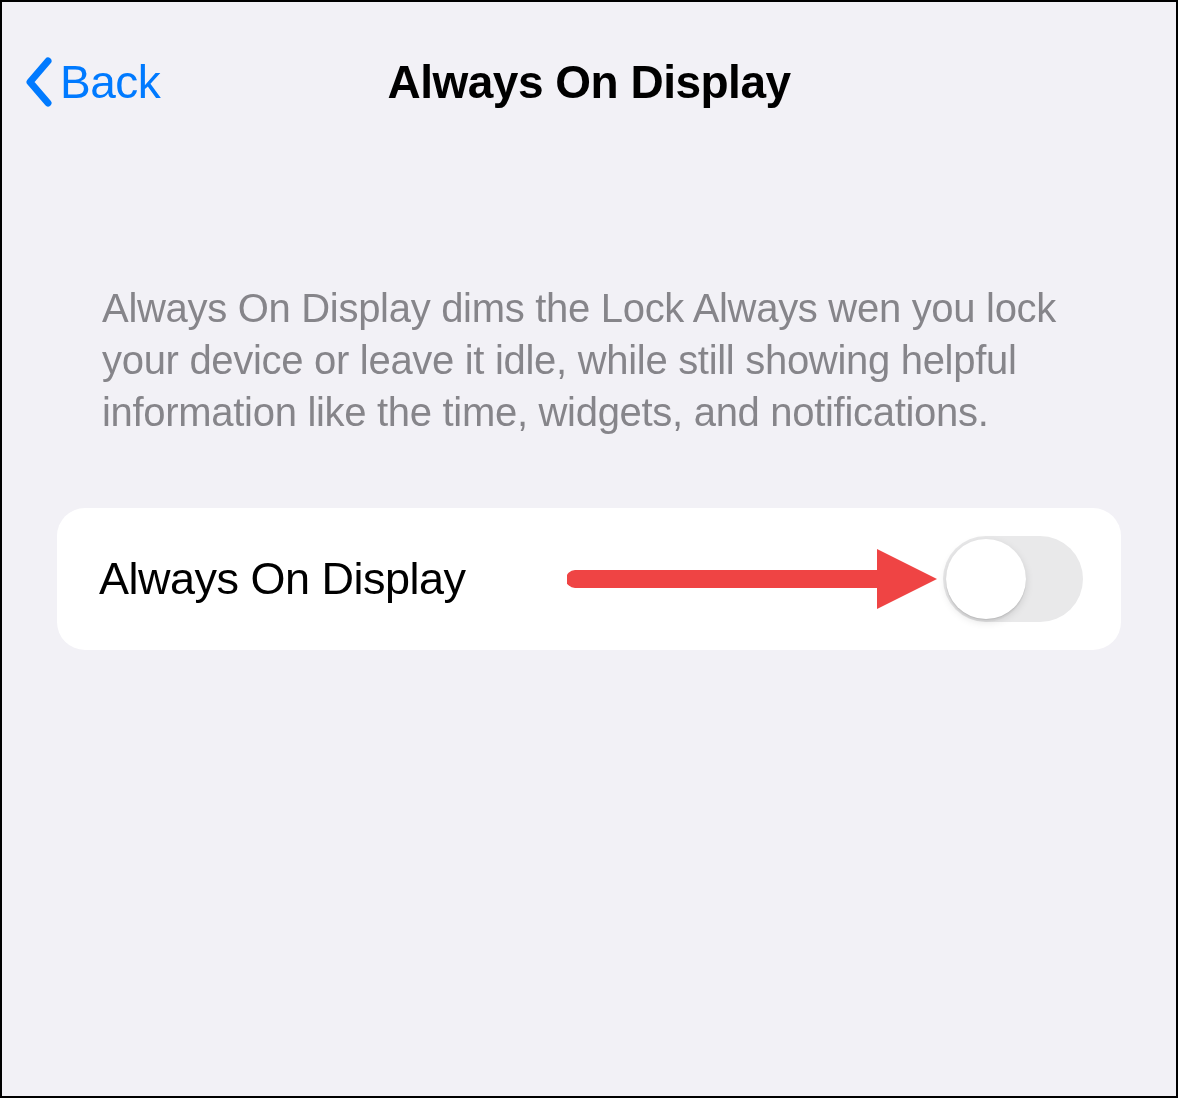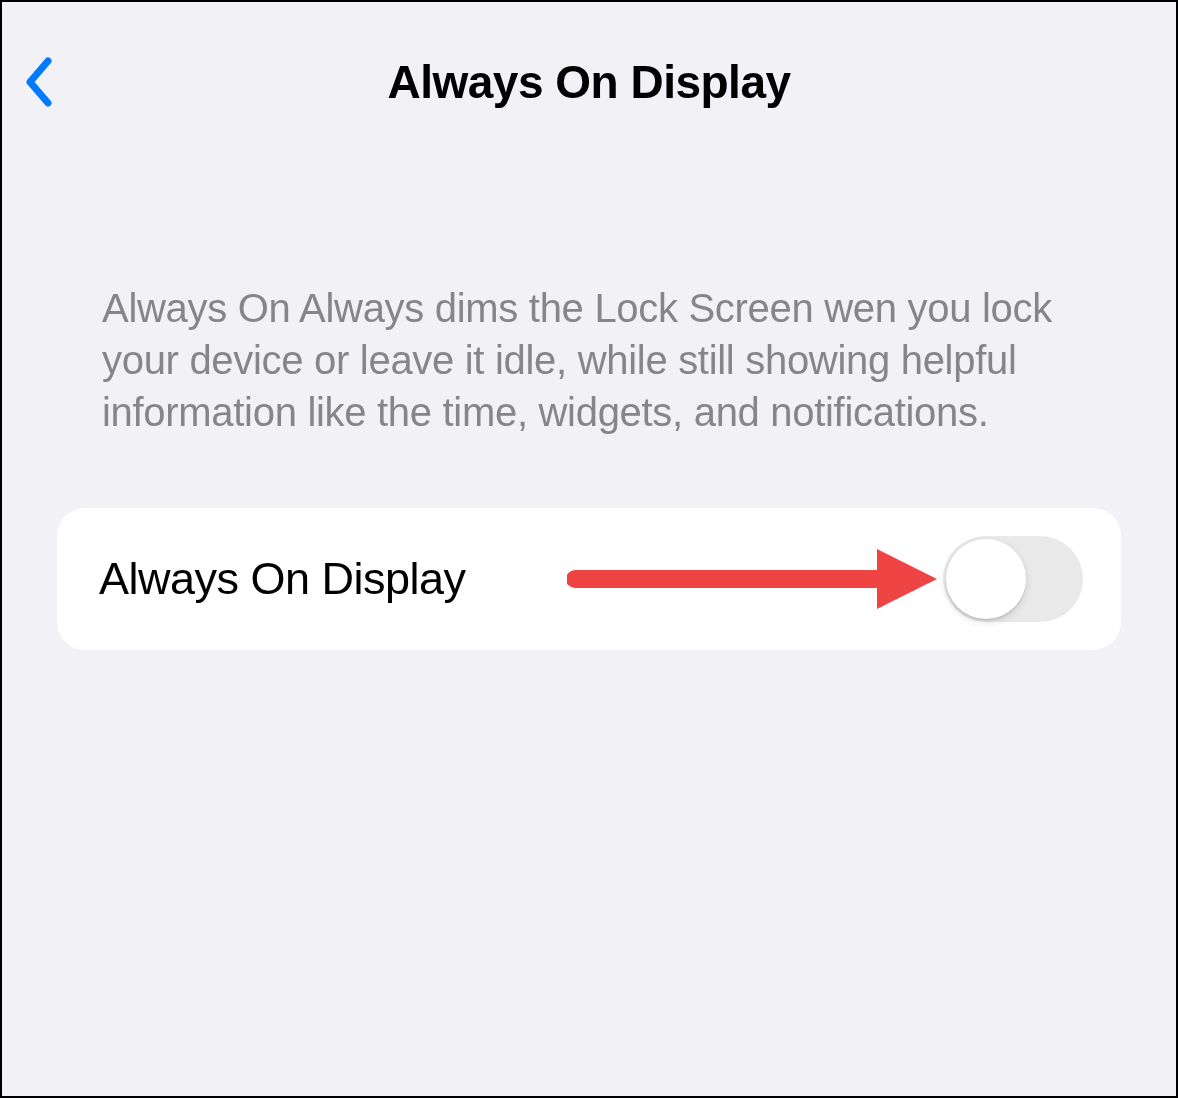--- a/index.html
+++ b/index.html
@@ -102,25 +102,26 @@
     }
   </style>
 </head>
 <body>
 
 <div class="nav-bar">
   <div class="back-button">
     <svg class="back-chevron" viewBox="0 0 30 50">
       <polyline points="24,4 6,25 24,46" fill="none" stroke="#007aff" stroke-width="7" stroke-linecap="round" stroke-linejoin="round"></polyline>
     </svg>
+    <span class="back-label">Back</span>
   </div>
   <div class="page-title">Always On Display</div>
 </div>
 
-<div class="description">Always On Always dims the Lock Screen wen you lock your device or leave it idle, while still showing helpful information like the time, widgets, and notifications.</div>
+<div class="description">Always On Display dims the Lock Always wen you lock your device or leave it idle, while still showing helpful information like the time, widgets, and notifications.</div>
 
 <div class="row-container">
   <span class="row-label">Always On Display</span>
   <div class="toggle">
     <div class="toggle-knob"></div>
   </div>
   <svg class="annotation-arrow" width="380" height="80" viewBox="0 0 380 80">
     <line x1="8" y1="40" x2="320" y2="40" stroke="#ef4444" stroke-width="18" stroke-linecap="round"></line>
     <polygon points="310,10 370,40 310,70" fill="#ef4444"></polygon>
   </svg>

